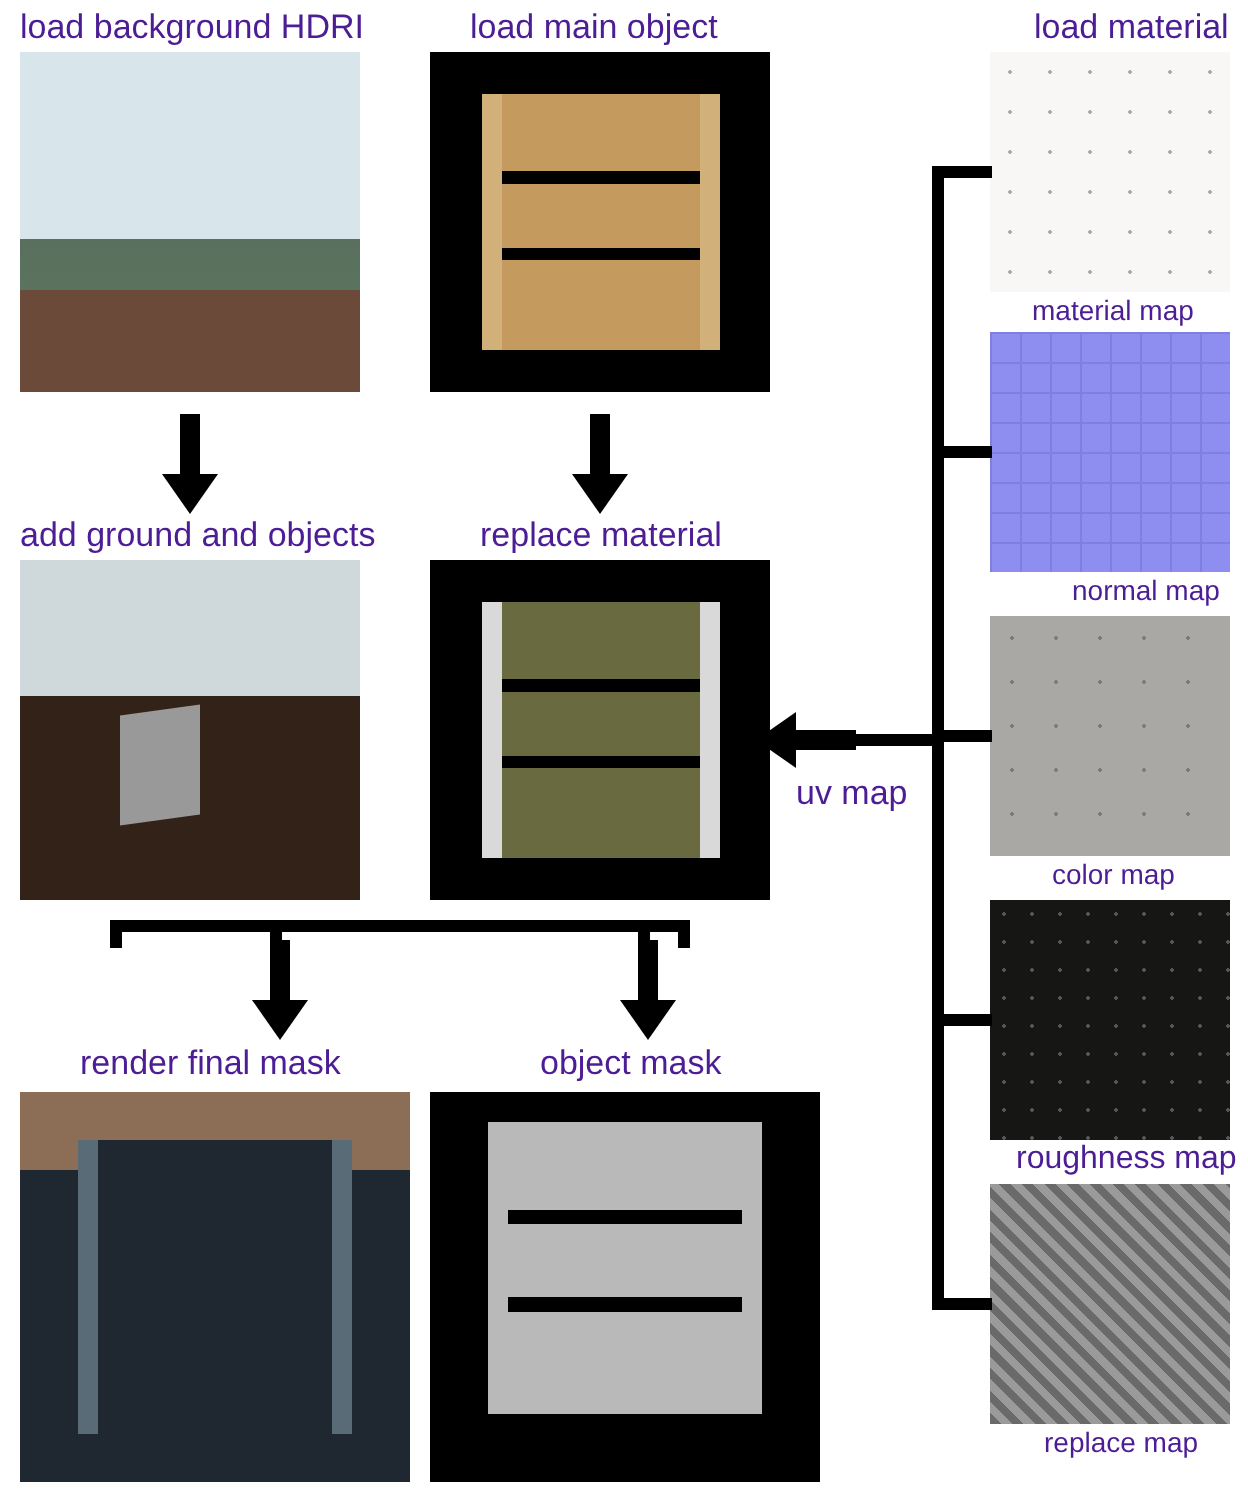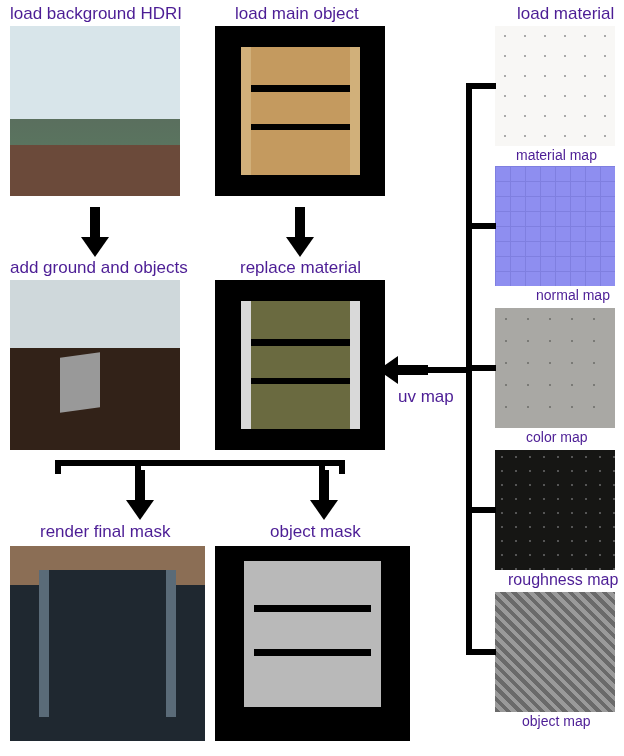--- a/index.html
+++ b/index.html
@@ -228,21 +228,21 @@
 <div class="tile normal-map" style="left:495px; top:166px;"></div>
 <div class="label" style="left:536px; top:287px; font-size:14px;">normal map</div>
 
 <div class="tile color-map" style="left:495px; top:308px;"></div>
 <div class="label" style="left:526px; top:429px; font-size:14px;">color map</div>
 
 <div class="tile roughness-map" style="left:495px; top:450px;"></div>
 <div class="label" style="left:508px; top:571px; font-size:16px;">roughness map</div>
 
 <div class="tile height-map" style="left:495px; top:592px;"></div>
-<div class="label" style="left:522px; top:713px; font-size:14px;">object map</div>
+<div class="label" style="left:522px; top:713px; font-size:14px;">replace map</div>
 
 <div class="vline" style="left:466px; top:86px; height:566px;"></div>
 <div class="hline" style="left:428px; top:367px; width:38px;"></div>
 <div class="hline" style="left:466px; top:83px; width:30px;"></div>
 <div class="hline" style="left:466px; top:223px; width:30px;"></div>
 <div class="hline" style="left:466px; top:365px; width:30px;"></div>
 <div class="hline" style="left:466px; top:507px; width:30px;"></div>
 <div class="hline" style="left:466px; top:649px; width:30px;"></div>
 
 </body></html>

